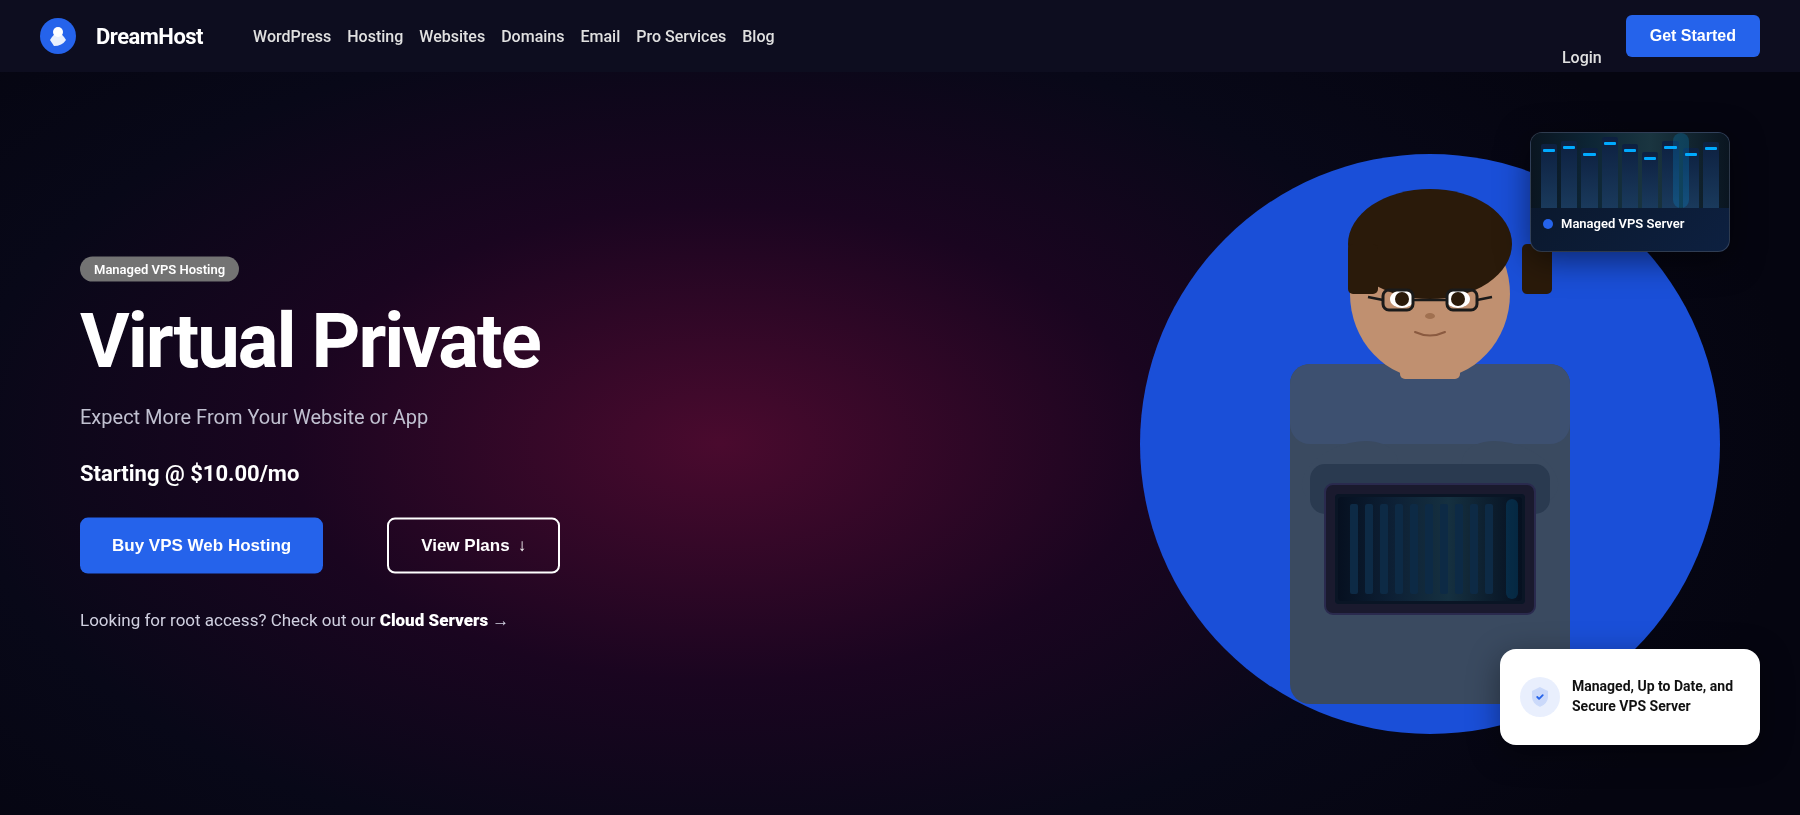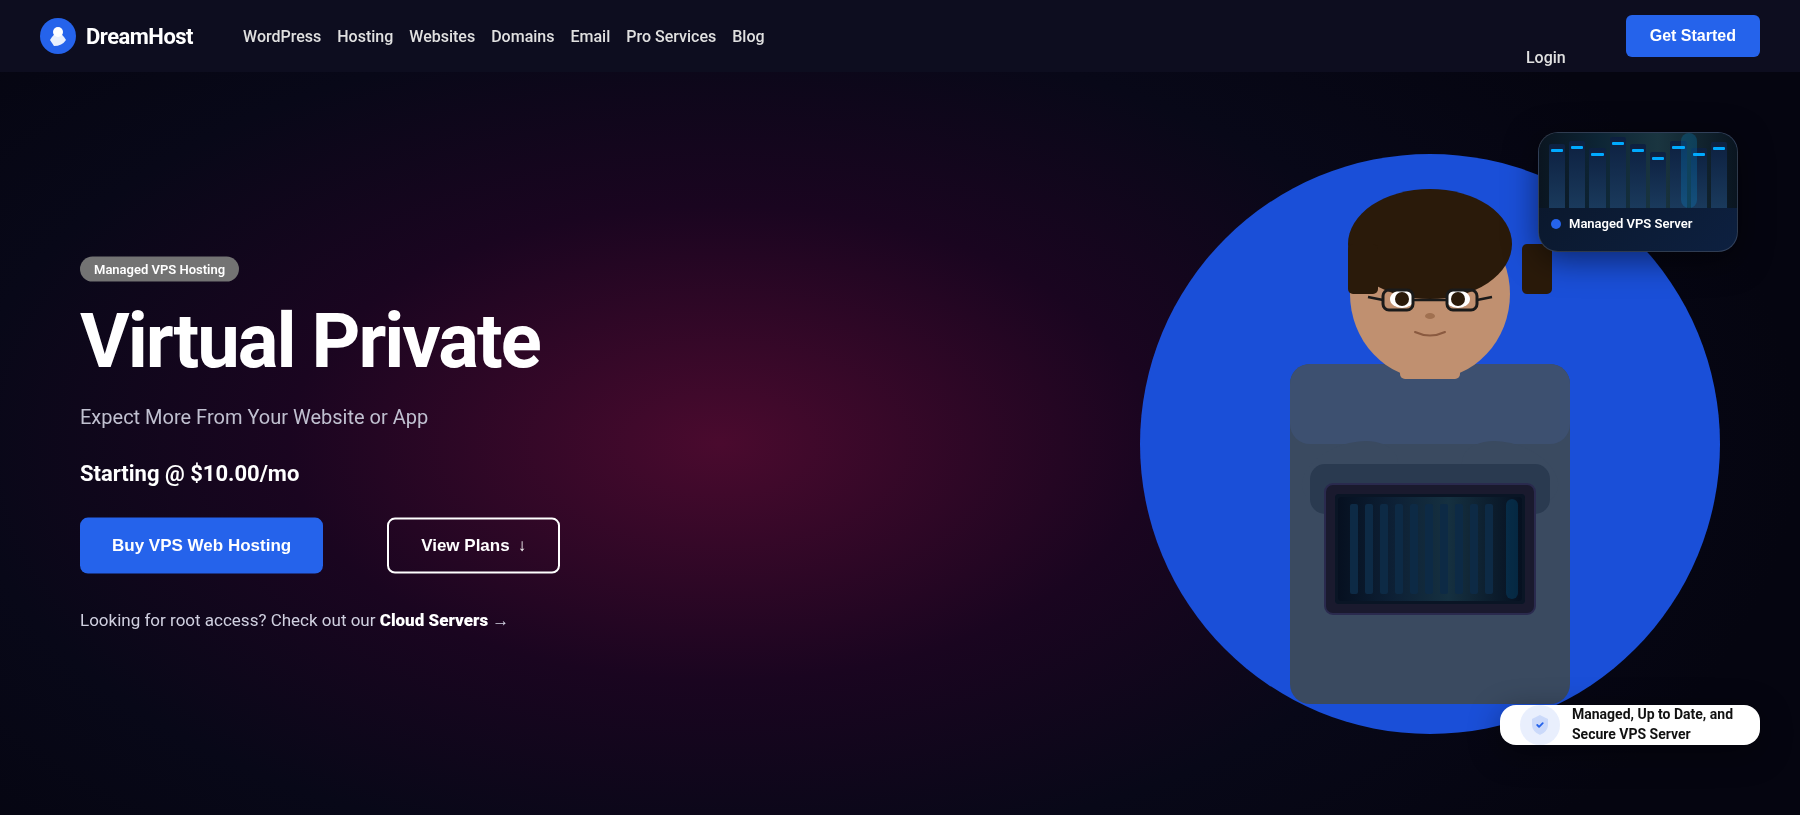--- a/index.html
+++ b/index.html
@@ -20,21 +20,21 @@
       background: #0d0d1f;
       padding: 0 40px;
       height: 72px;
       position: relative;
       z-index: 10;
     }
 
     .nav-logo {
       display: flex;
       align-items: center;
-      gap: 10px;
+      gap: 20px;
       margin-right: 50px;
       text-decoration: none;
     }
 
     .logo-icon {
       width: 36px;
       height: 36px;
     }
 
     .logo-text {
@@ -76,21 +76,20 @@
 
     .get-started-btn {
       background: #2563eb;
       color: #fff;
       border: none;
       border-radius: 6px;
       padding: 12px 24px;
       font-size: 16px;
       font-weight: 600;
       cursor: pointer;
-      margin-left: 36px;
     }
 
     
     .hero {
       position: relative;
       width: 100%;
       height: calc(815px - 72px);
       overflow: hidden;
     }
 
@@ -122,25 +121,25 @@
       transform: translateY(-50%);
       width: 500px;
       height: 500px;
       z-index: 2;
     }
 
     
     .card-server {
       position: absolute;
       top: 60px;
-      right: 62px;
+      right: 70px;
       width: 200px;
       height: 120px;
       background: linear-gradient(135deg, #0a1628 0%, #0d2040 100%);
-      border-radius: 20px;
+      border-radius: 12px;
       border: 1px solid rgba(255,255,255,0.15);
       z-index: 10;
       overflow: hidden;
       box-shadow: 0 8px 32px rgba(0,0,0,0.5);
     }
 
     .card-server-image {
       width: 100%;
       height: 75px;
       background: linear-gradient(90deg, #0a1520 0%, #0d2535 30%, #1a3540 60%, #0a1520 100%);
@@ -199,21 +198,21 @@
       flex-shrink: 0;
     }
 
     
     .card-managed {
       position: absolute;
       bottom: 70px;
       right: 40px;
       background: #fff;
       border-radius: 16px;
-      padding: 0 20px;
+      padding: 28px 20px;
       z-index: 10;
       display: flex;
       align-items: center;
       gap: 12px;
       box-shadow: 0 8px 32px rgba(0,0,0,0.4);
       max-width: 260px;
     }
 
     .shield-icon-wrap {
       width: 40px;

